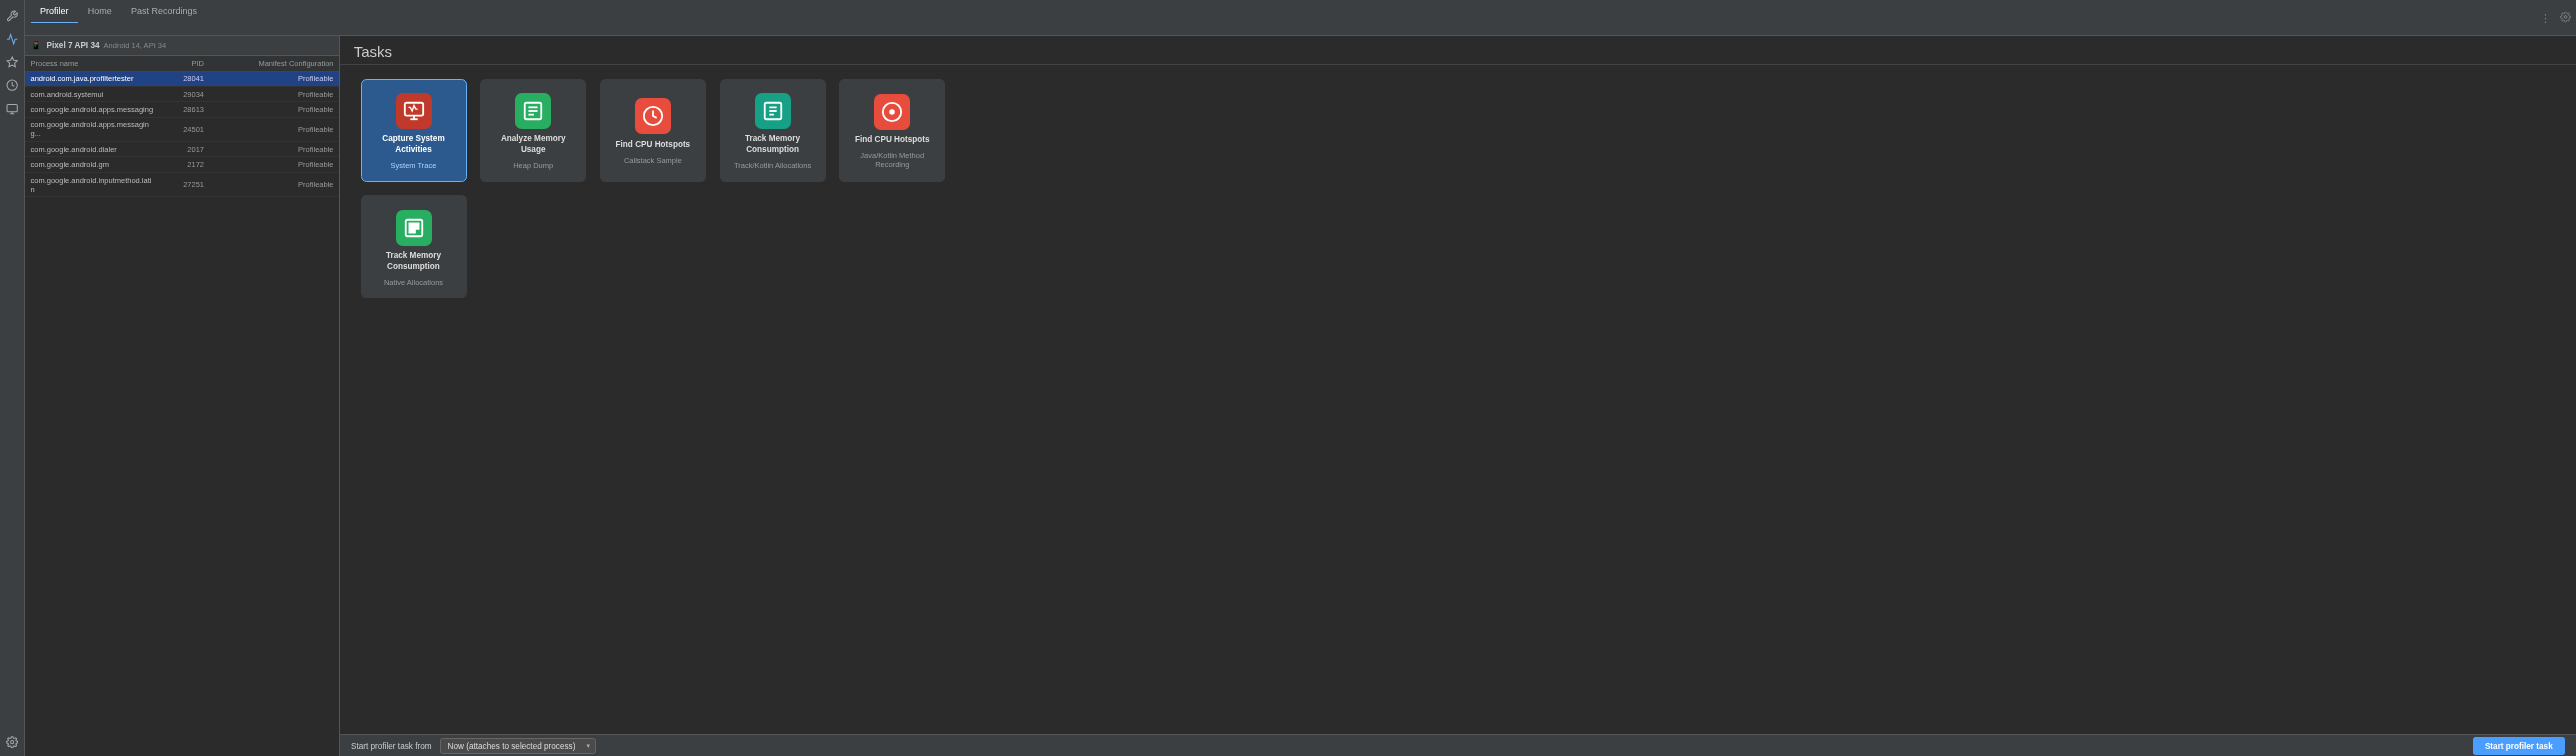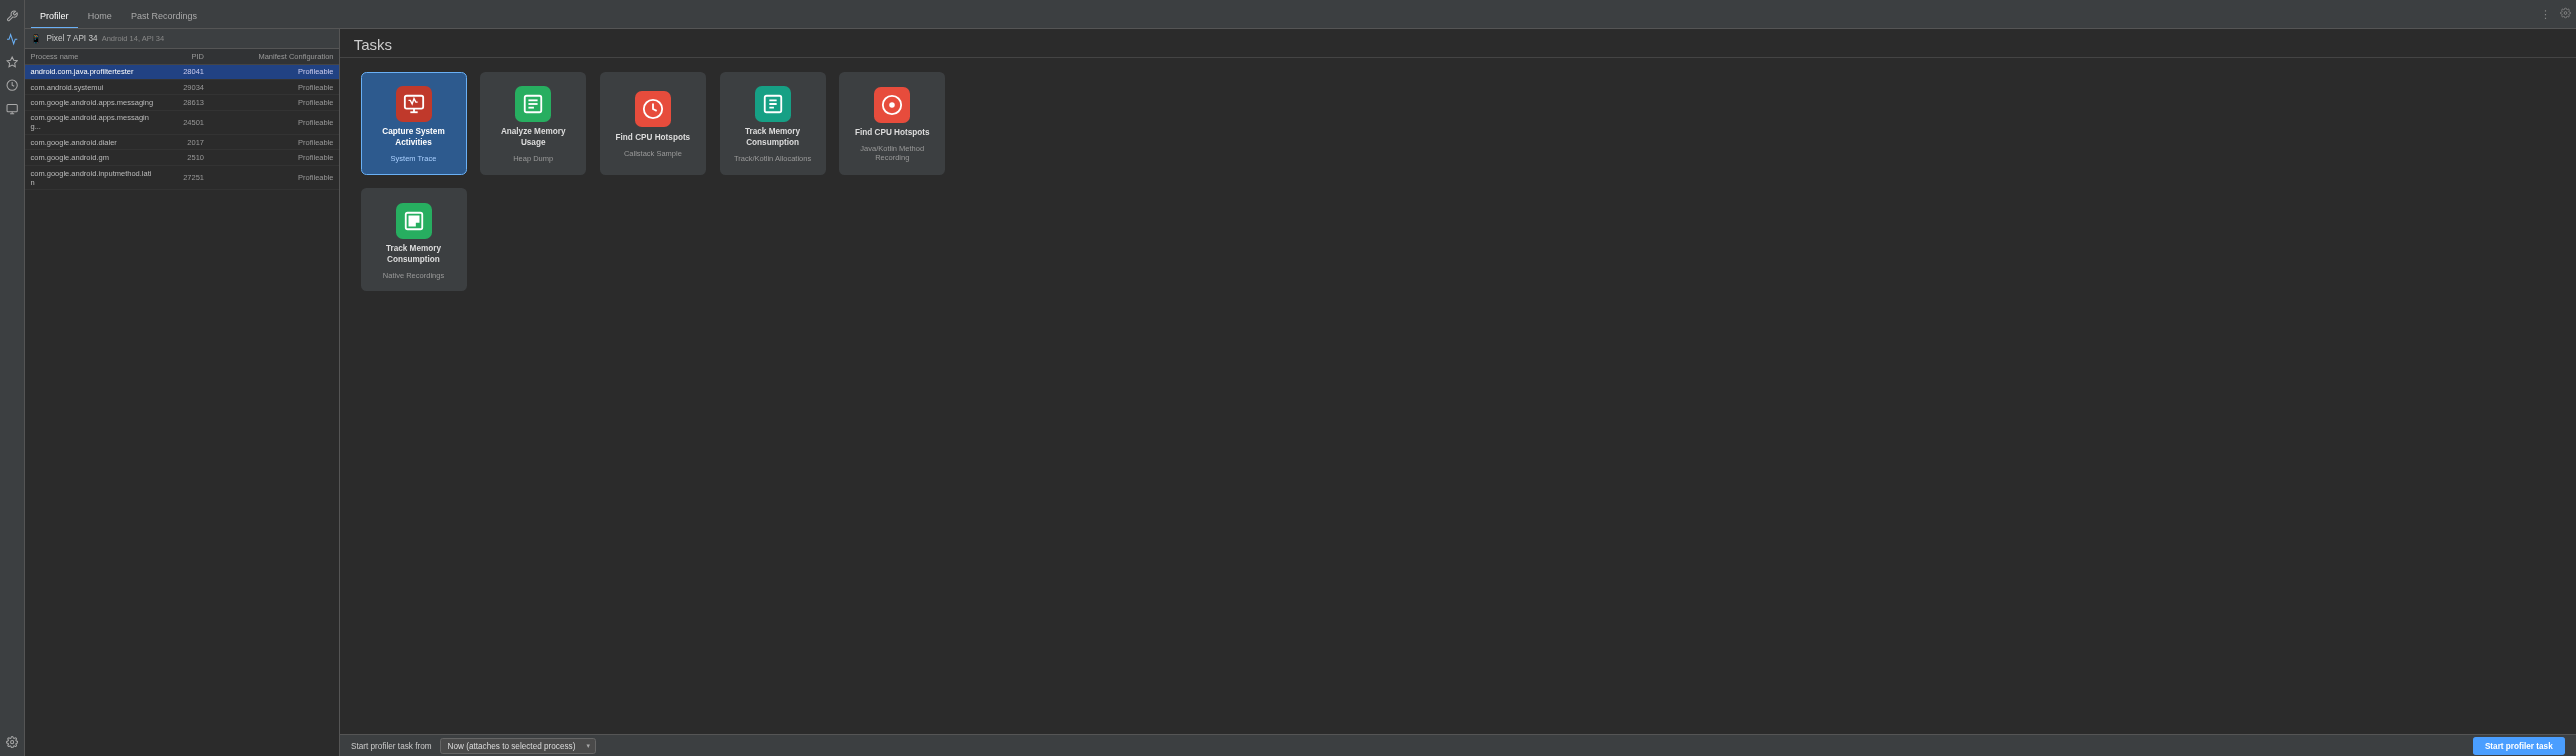--- a/index.html
+++ b/index.html
@@ -44,24 +44,24 @@
     
     .main {
       flex: 1;
       display: flex;
       flex-direction: column;
     }
 
     
     .tabs-bar {
       display: flex;
-      align-items: flex-end;
+      align-items: flex-start;
       background: #3c3f41;
       border-bottom: 0.7px solid #555;
-      height: 29px;
+      height: 36px;
       padding: 0 5.5px;
       flex-shrink: 0;
       position: relative;
     }
     .tab {
       padding: 0 9.6px;
       height: 23px;
       display: flex;
       align-items: center;
       cursor: pointer;
@@ -117,21 +117,21 @@
       border-bottom: 0.7px solid #555;
       gap: 4.1px;
     }
     .device-icon {
       font-size: 9.6px;
       color: #aaa;
     }
     .device-name {
       color: #ccc;
       font-size: 8.2px;
-      font-weight: normal;
+      font-weight: bold;
       text-align: center;
     }
     .device-api {
       color: #888;
       font-size: 7.5px;
     }
     .process-table {
       flex: 1;
       overflow-y: auto;
     }
@@ -398,21 +398,21 @@
     <span class="pid-cell">24501</span>
     <span class="manifest-cell">Profileable</span>
   </div>
             <div class="process-row">
     <span class="process-name">com.google.android.dialer</span>
     <span class="pid-cell">2017</span>
     <span class="manifest-cell">Profileable</span>
   </div>
             <div class="process-row">
     <span class="process-name">com.google.android.gm</span>
-    <span class="pid-cell">2510</span>
+    <span class="pid-cell">2172</span>
     <span class="manifest-cell">Profileable</span>
   </div>
             <div class="process-row">
     <span class="process-name">com.google.android.inputmethod.latin</span>
     <span class="pid-cell">27251</span>
     <span class="manifest-cell">Profileable</span>
   </div>
           </div>
       </div>
     </div>
@@ -489,21 +489,21 @@
         <div class="tasks-row">
 
           <div class="task-card">
             <div class="task-icon icon-green">
               <svg width="22" height="22" viewBox="0 0 24 24" fill="none" stroke="white" stroke-width="2">
                 <rect x="3" y="3" width="18" height="18" rx="2"></rect>
                 <path d="M7 7h10v2H7zM7 11h10v2H7zM7 15h6v2H7z"></path>
               </svg>
             </div>
             <div class="task-title">Track Memory Consumption</div>
-            <div class="task-subtitle">Native Recordings</div>
+            <div class="task-subtitle">Native Allocations</div>
           </div>
 
 
         </div>
       </div>
 
       <div class="bottom-bar">
         <span class="bottom-label">Start profiler task from</span>
         <div class="dropdown-wrapper">
           <select class="dropdown-select"><option>Now (attaches to selected process)</option><option>From startup</option></select>

